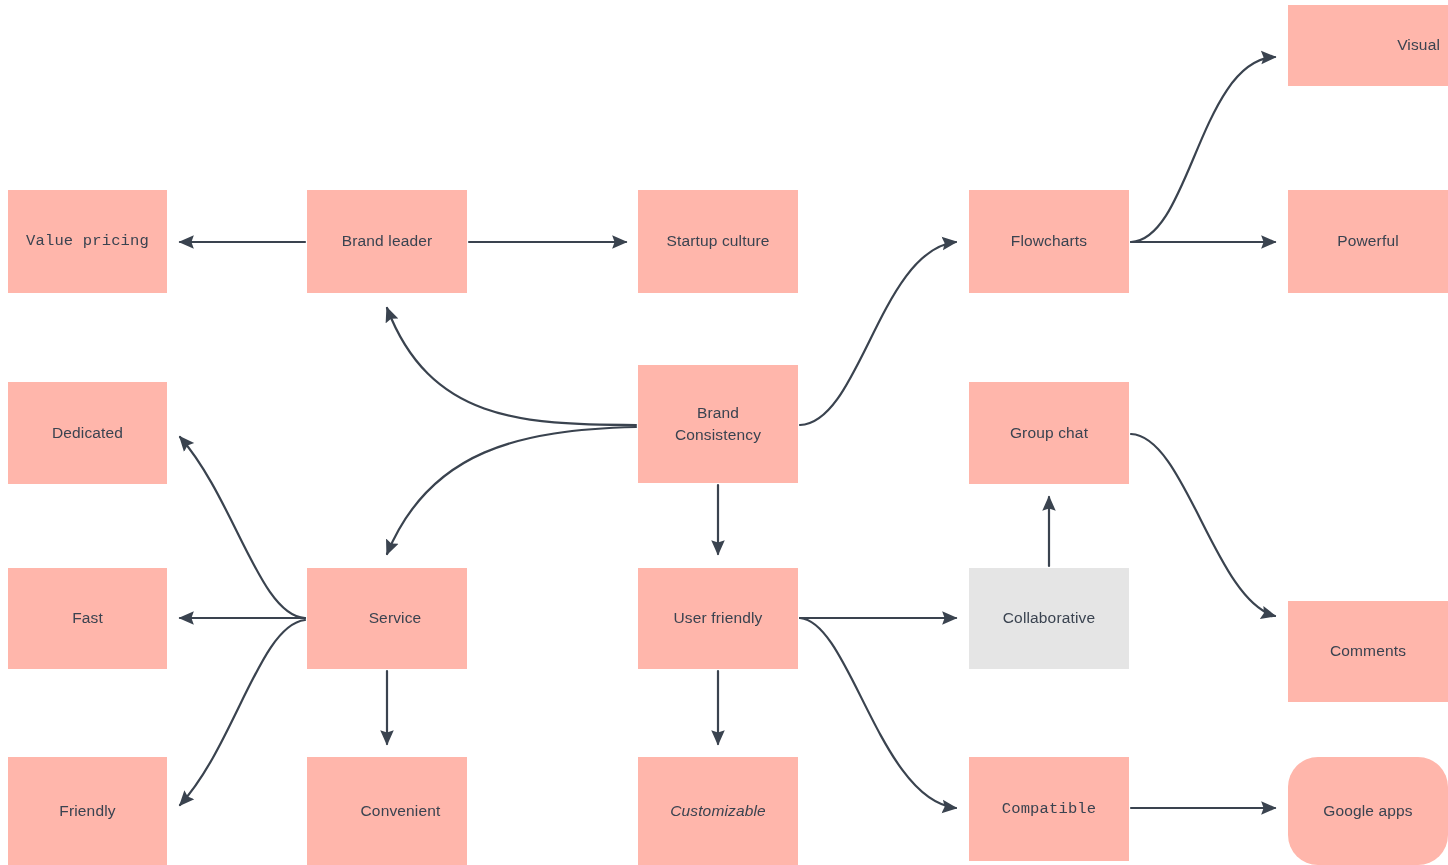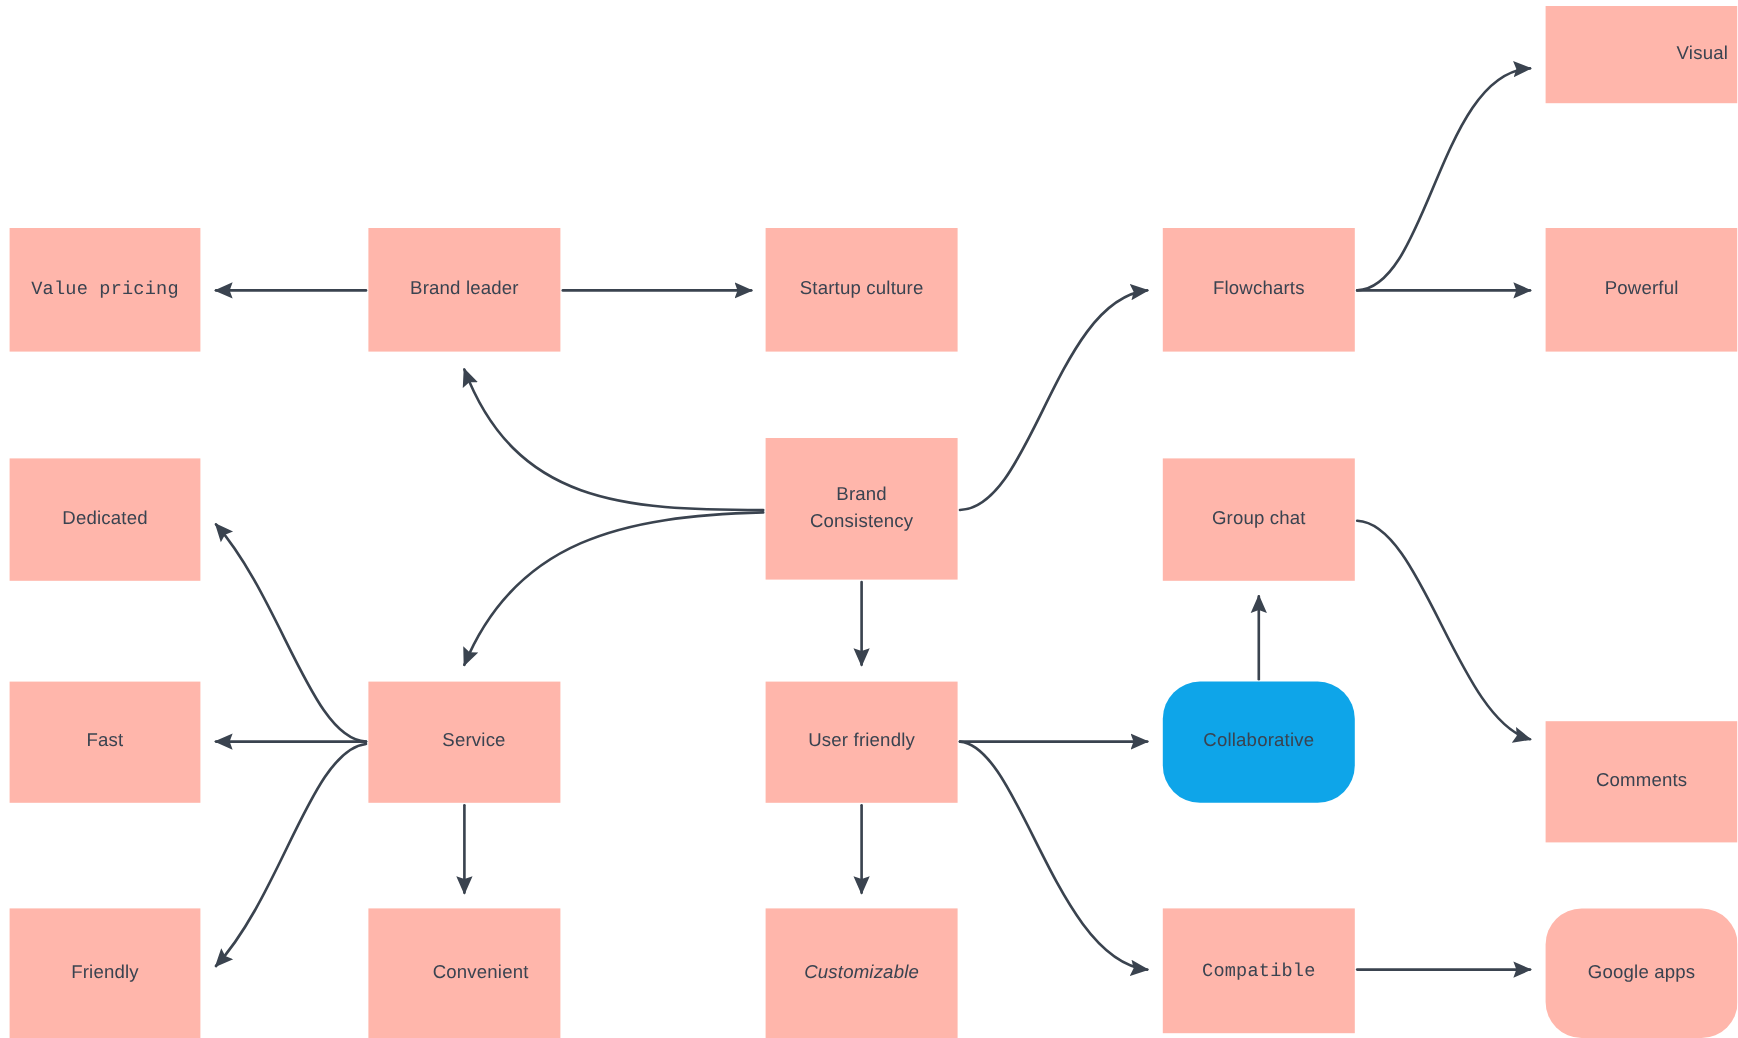--- a/index.html
+++ b/index.html
@@ -82,21 +82,21 @@
       <div class="node" style="left: 969px; top: 190px; width: 160px; height: 103px; background: rgb(255, 182, 171); color: rgb(58, 67, 80);"><span>Flowcharts</span></div>
       <div class="node" style="left: 1288px; top: 5px; width: 160px; height: 81px; background: rgb(255, 182, 171); color: rgb(58, 67, 80); justify-content: flex-end;"><span>Visual</span></div>
       <div class="node" style="left: 1288px; top: 190px; width: 160px; height: 103px; background: rgb(255, 182, 171); color: rgb(58, 67, 80);"><span>Powerful</span></div>
       <div class="node" style="left: 8px; top: 382px; width: 159px; height: 102px; background: rgb(255, 182, 171); color: rgb(58, 67, 80);"><span>Dedicated</span></div>
       <div class="node" style="left: 638px; top: 365px; width: 160px; height: 118px; background: rgb(255, 182, 171); color: rgb(58, 67, 80);"><span>Brand
 Consistency</span></div>
       <div class="node" style="left: 969px; top: 382px; width: 160px; height: 102px; background: rgb(255, 182, 171); color: rgb(58, 67, 80);"><span>Group chat</span></div>
       <div class="node" style="left: 8px; top: 568px; width: 159px; height: 101px; background: rgb(255, 182, 171); color: rgb(58, 67, 80);"><span>Fast</span></div>
       <div class="node" style="left: 307px; top: 568px; width: 160px; height: 101px; background: rgb(255, 182, 171); color: rgb(58, 67, 80); padding-left: 24px;"><span>Service</span></div>
       <div class="node" style="left: 638px; top: 568px; width: 160px; height: 101px; background: rgb(255, 182, 171); color: rgb(58, 67, 80);"><span>User friendly</span></div>
-      <div class="node" style="left: 969px; top: 568px; width: 160px; height: 101px; background: #0ea5e9; color: rgb(58, 67, 80); border-radius: 31px;"><span>Collaborative</span></div>
+      <div class="node" style="left: 969px; top: 568px; width: 160px; height: 101px; background: #e5e5e5; color: rgb(58, 67, 80);"><span>Collaborative</span></div>
       <div class="node" style="left: 1288px; top: 568px; width: 160px; height: 101px; background: rgb(255, 182, 171); color: rgb(58, 67, 80); margin-top: 33px;"><span>Comments</span></div>
       <div class="node" style="left: 8px; top: 757px; width: 159px; height: 108px; background: rgb(255, 182, 171); color: rgb(58, 67, 80);"><span>Friendly</span></div>
       <div class="node" style="left: 307px; top: 757px; width: 160px; height: 108px; background: rgb(255, 182, 171); color: rgb(58, 67, 80); padding-left: 35px;"><span>Convenient</span></div>
       <div class="node" style="left: 638px; top: 757px; width: 160px; height: 108px; background: rgb(255, 182, 171); color: rgb(58, 67, 80); font-style: italic;"><span>Customizable</span></div>
       <div class="node" style="left: 969px; top: 757px; width: 160px; height: 104px; background: rgb(255, 182, 171); color: rgb(58, 67, 80); font-family: Liberation Mono, monospace;"><span>Compatible</span></div>
       <div class="node" style="left: 1288px; top: 757px; width: 160px; height: 108px; background: rgb(255, 182, 171); color: rgb(58, 67, 80); border-radius: 30px;"><span>Google apps</span></div>
     </div>
 
 </div>
 

